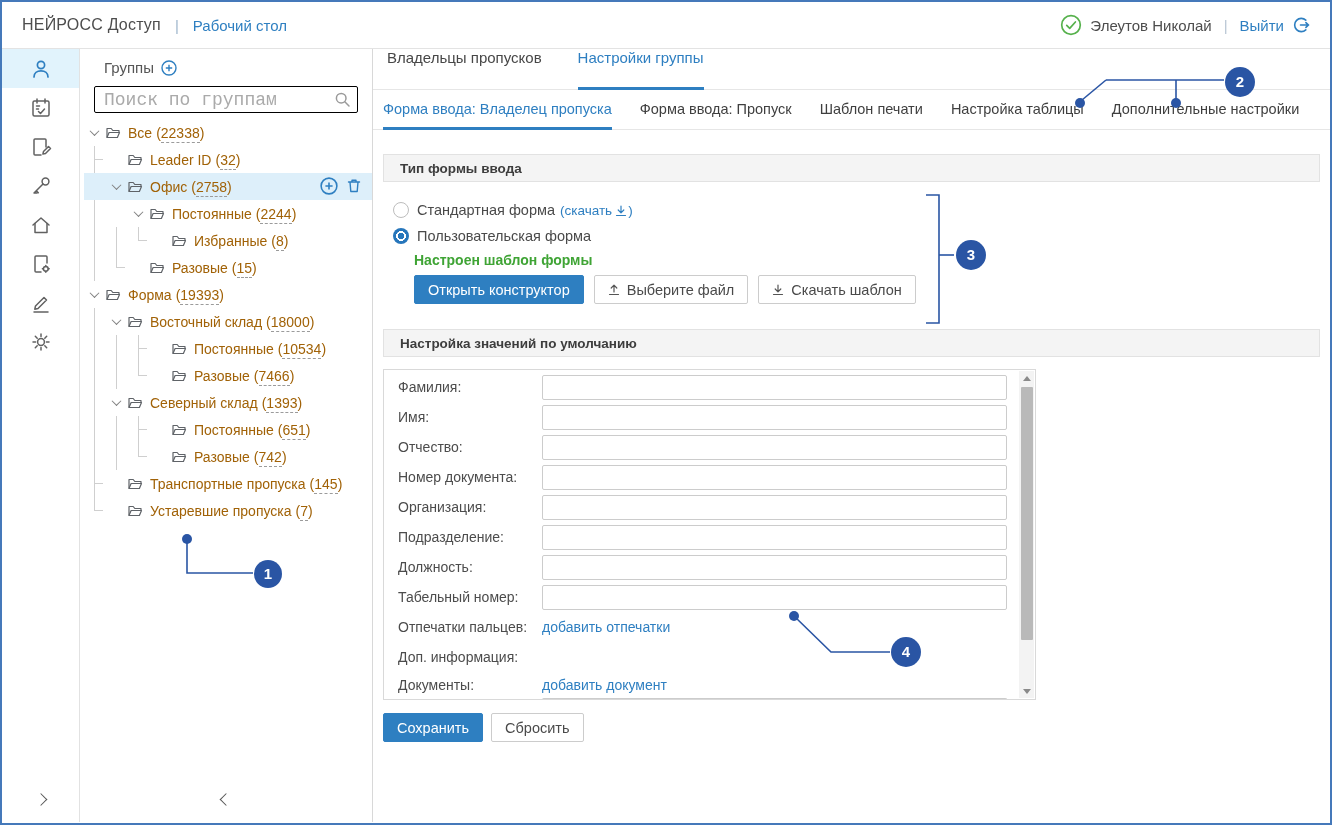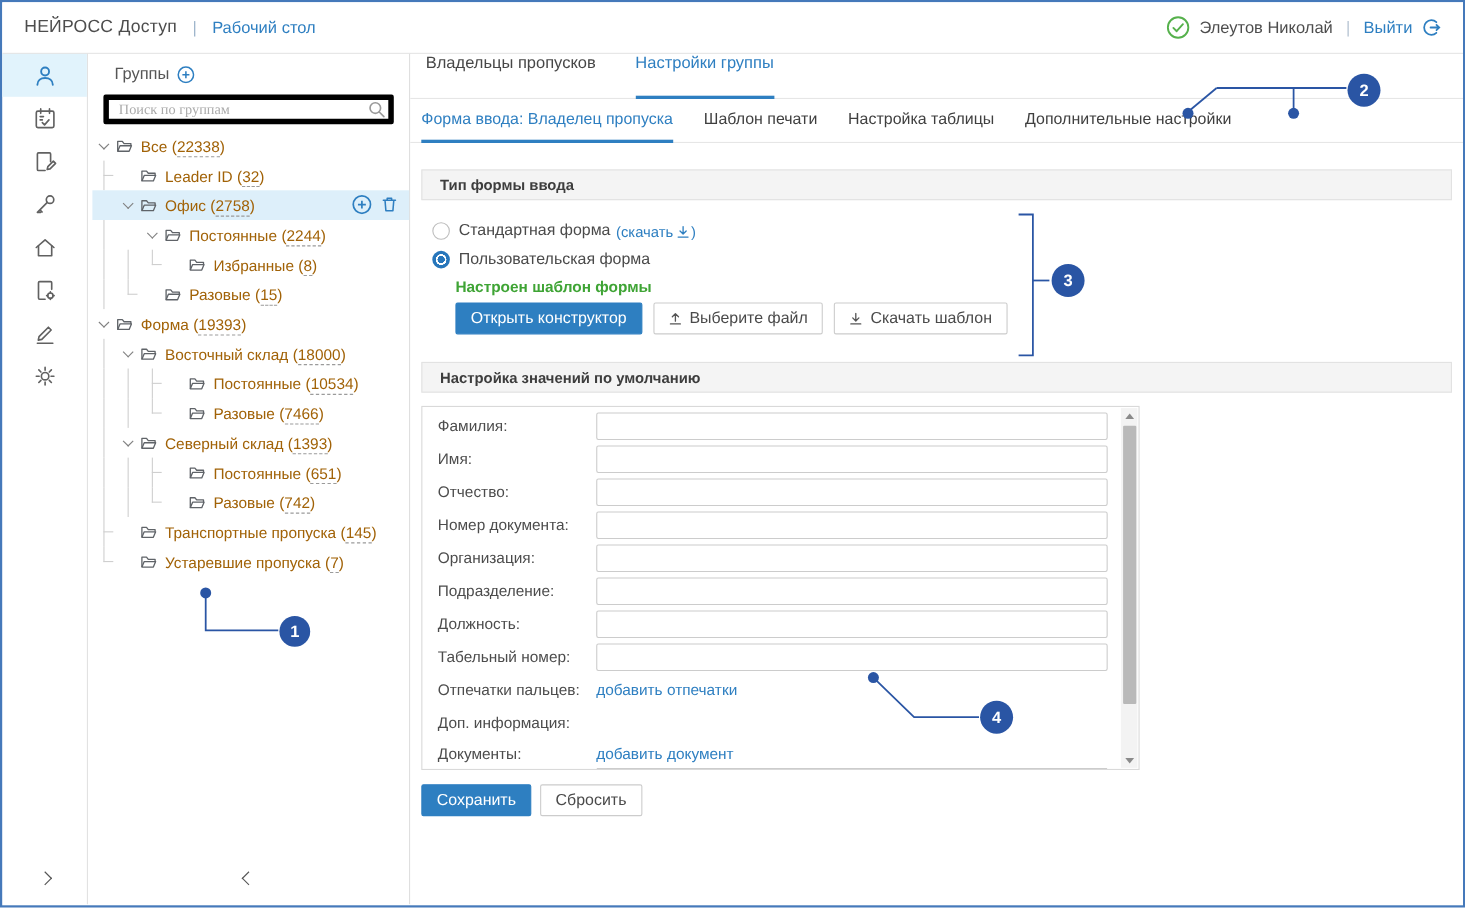--- a/index.html
+++ b/index.html
@@ -24,21 +24,21 @@
   .rail .itm{height:39px;display:flex;align-items:center;justify-content:center;cursor:pointer}
   .rail .itm.act{background:#e1f3fc}
   .rail .expander{position:absolute;bottom:14px;left:50%;transform:translateX(-50%);cursor:pointer}
   .chevg{display:inline-block;width:9px;height:9px;border-right:1.6px solid #555;border-top:1.6px solid #555}
   .chevg.right{transform:rotate(45deg)}
   .chevg.left{transform:rotate(-135deg)}
   
   .treep{width:293px;border-right:1px solid #d8d8d8;position:relative;flex:none;background:#fff}
   .treep .ttl{display:flex;align-items:center;gap:7px;padding:10px 24px 2px;font-size:15px;color:#565656}
   .srchw{position:relative;margin:8px 14px 6px}
-  .srchw input{width:100%;height:27px;border:5px solid #000000;border-radius:2px;padding:0 30px 0 9px;font-size:13px;color:#555;outline:none;font-family:Liberation Serif, serif}
+  .srchw input{width:100%;height:27px;border:1px solid #000000;border-radius:2px;padding:0 30px 0 9px;font-size:18px;color:#555;outline:none;font-family:Liberation Mono, monospace}
   .srchw input::placeholder{color:#aaa}
   .srchw .mag{position:absolute;right:7px;top:5px}
   .tlist{padding-left:4px}
   .trow{height:27px;display:flex;align-items:center;font-size:14px;color:#a16207;position:relative;cursor:pointer}
   .trow.sel{background:#ddeffa}
   .c{width:22px;height:27px;position:relative;flex:none}
   .c.v::before,.c.t::before{content:"";position:absolute;left:10px;top:0;bottom:0;border-left:1px solid #cfcfcf}
   .c.l::before{content:"";position:absolute;left:10px;top:0;height:14px;border-left:1px solid #cfcfcf}
   .c.t::after,.c.l::after{content:"";position:absolute;left:10px;top:13px;width:9px;border-top:1px solid #cfcfcf}
   .cv{width:20px;height:27px;display:flex;align-items:center;justify-content:center;flex:none}
@@ -402,20 +402,23 @@
       <div class="tab act">
           <span>Настройки группы</span>
         </div>
     </div>
 
     <div class="subtabs">
       <div class="stab act">
           <span>Форма ввода: Владелец пропуска</span>
         </div>
       <div class="stab">
+          <span>Форма ввода: Пропуск</span>
+        </div>
+      <div class="stab">
           <span>Шаблон печати</span>
         </div>
       <div class="stab">
           <span>Настройка таблицы</span>
         </div>
       <div class="stab">
           <span>Дополнительные настройки</span>
         </div>
     </div>
 

